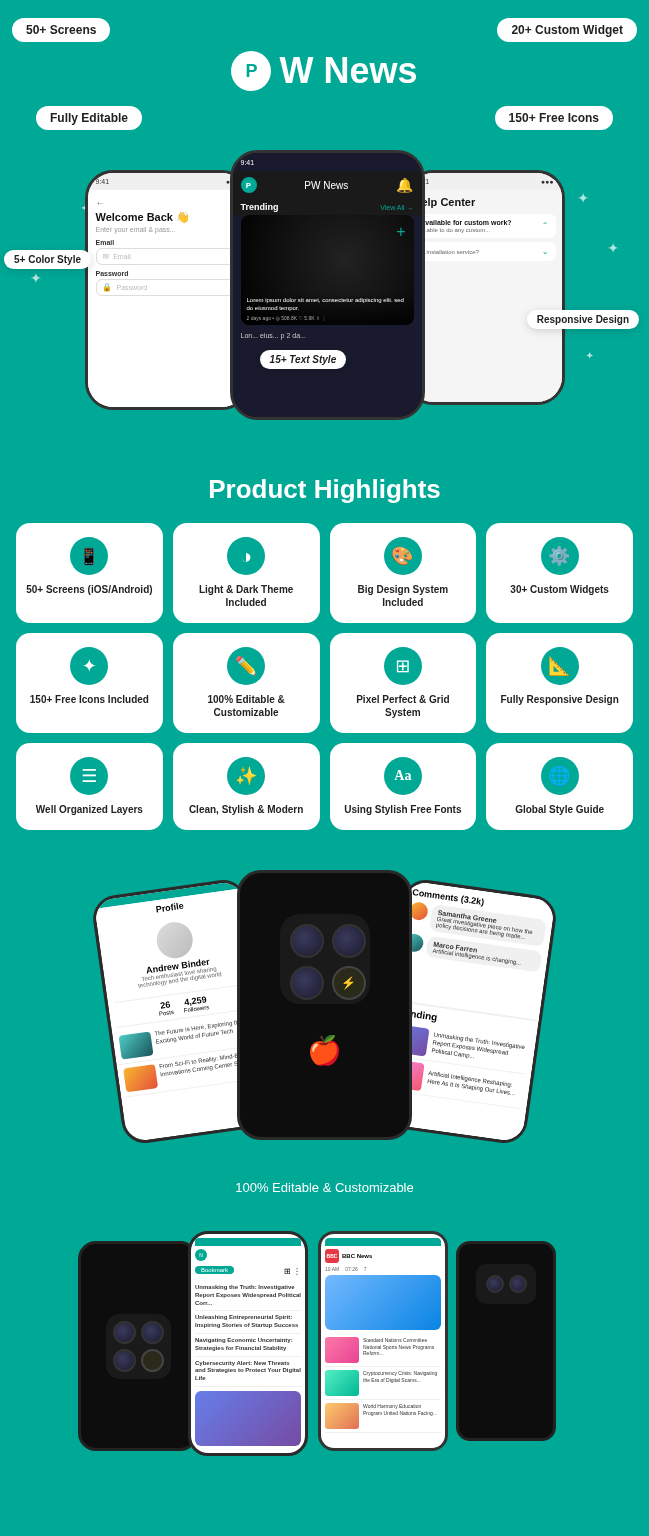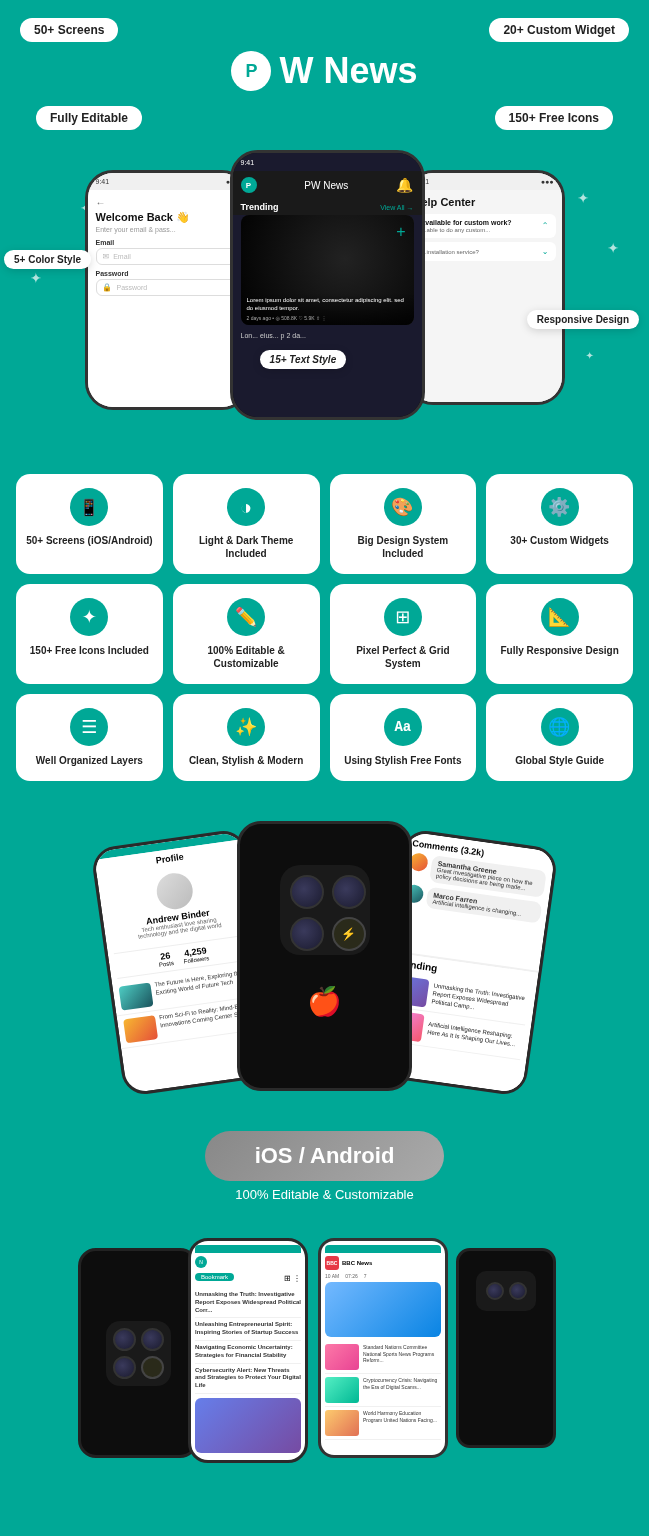--- a/index.html
+++ b/index.html
@@ -52,21 +52,21 @@
       display: inline-block;
       margin: 6px 0 12px;
     }
     .header-badges {
       position: absolute;
       top: 22px;
       left: 0;
       right: 0;
       display: flex;
       justify-content: space-between;
-      padding: 0 20px;
+      padding: 0 12px;
     }
     .badge-pill {
       background: white;
       border-radius: 20px;
       padding: 5px 14px;
       font-size: 12px;
       font-weight: 600;
       color: #222;
     }
     .sub-badges {
@@ -710,20 +710,21 @@
               <span class="chevron">⌄</span>
             </div>
           </div>
         </div>
       </div>
     </div>
   </div>
 </div>
 
 <div class="highlights-section">
+  <h2 class="section-title">Product Highlights</h2>
   <div class="highlights-grid">
 
     <div class="highlight-card">
       <div class="highlight-icon">📱</div>
       <div class="highlight-label">50+ Screens (iOS/Android)</div>
     </div>
     <div class="highlight-card">
       <div class="highlight-icon" style="font-size:20px;">◑</div>
       <div class="highlight-label">Light &amp; Dark Theme Included</div>
     </div>
@@ -755,21 +756,21 @@
 
     <div class="highlight-card">
       <div class="highlight-icon" style="font-size:18px;">☰</div>
       <div class="highlight-label">Well Organized Layers</div>
     </div>
     <div class="highlight-card">
       <div class="highlight-icon" style="font-size:18px;">✨</div>
       <div class="highlight-label">Clean, Stylish &amp; Modern</div>
     </div>
     <div class="highlight-card">
-      <div class="highlight-icon" style="font-size:14px; font-weight:700; font-family: Liberation Mono, monospace;">Aa</div>
+      <div class="highlight-icon" style="font-size:14px; font-weight:700; font-family: Liberation Serif, serif;">Aa</div>
       <div class="highlight-label">Using Stylish Free Fonts</div>
     </div>
     <div class="highlight-card">
       <div class="highlight-icon" style="font-size:18px;">🌐</div>
       <div class="highlight-label">Global Style Guide</div>
     </div>
   </div>
 </div>
 
 <div class="showcase-section">
@@ -847,21 +848,20 @@
             <div class="trending-thumb" style="background:linear-gradient(135deg,#f093fb,#f5576c);"></div>
             <div class="trending-text">Artificial Intelligence Reshaping: Here As It Is Shaping Our Lives...</div>
           </div>
         </div>
       </div>
     </div>
   </div>
 </div>
 
 <div class="platform-section">
-  <div class="platform-badge">iOS / Android</div>
   <div class="platform-subtitle">100% Editable &amp; Customizable</div>
 </div>
 
 <div class="bottom-phones-section">
 
   <div class="bottom-phone-group">
 
     <div class="back-phone" style="display:flex; flex-direction:column; align-items:center; justify-content:center;">
       <div style="width:65px; height:65px; background:#1a1a1a; border-radius:14px; display:grid; grid-template-columns:1fr 1fr; gap:5px; padding:7px;">
         <div style="background:radial-gradient(circle at 40% 40%,#3a3a5c,#1a1a2e); border-radius:50%; border:2px solid #333;"></div>

